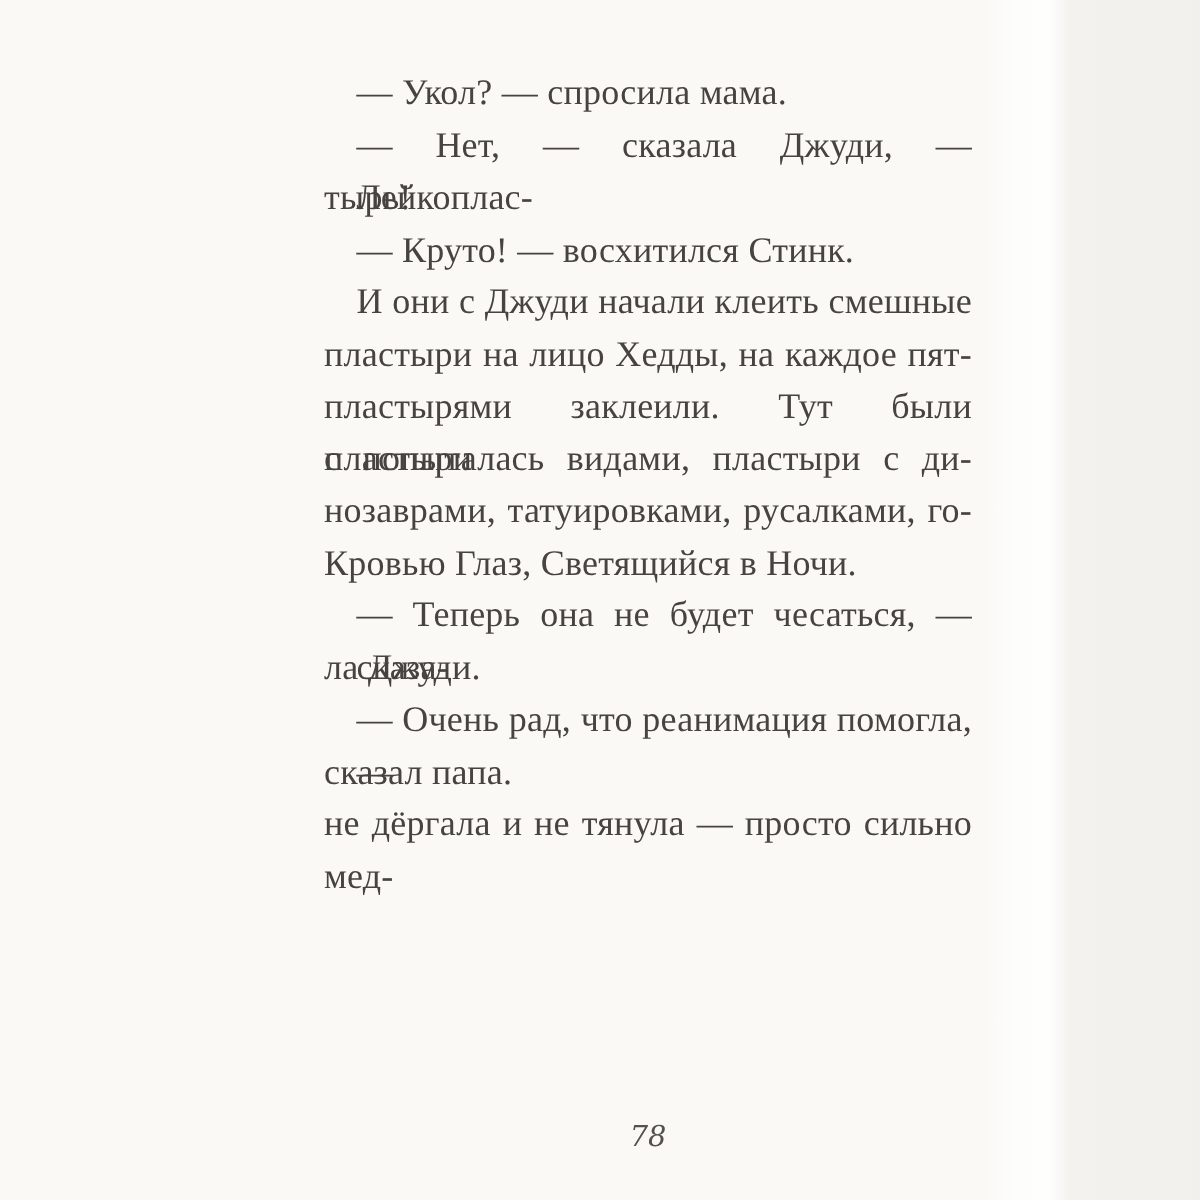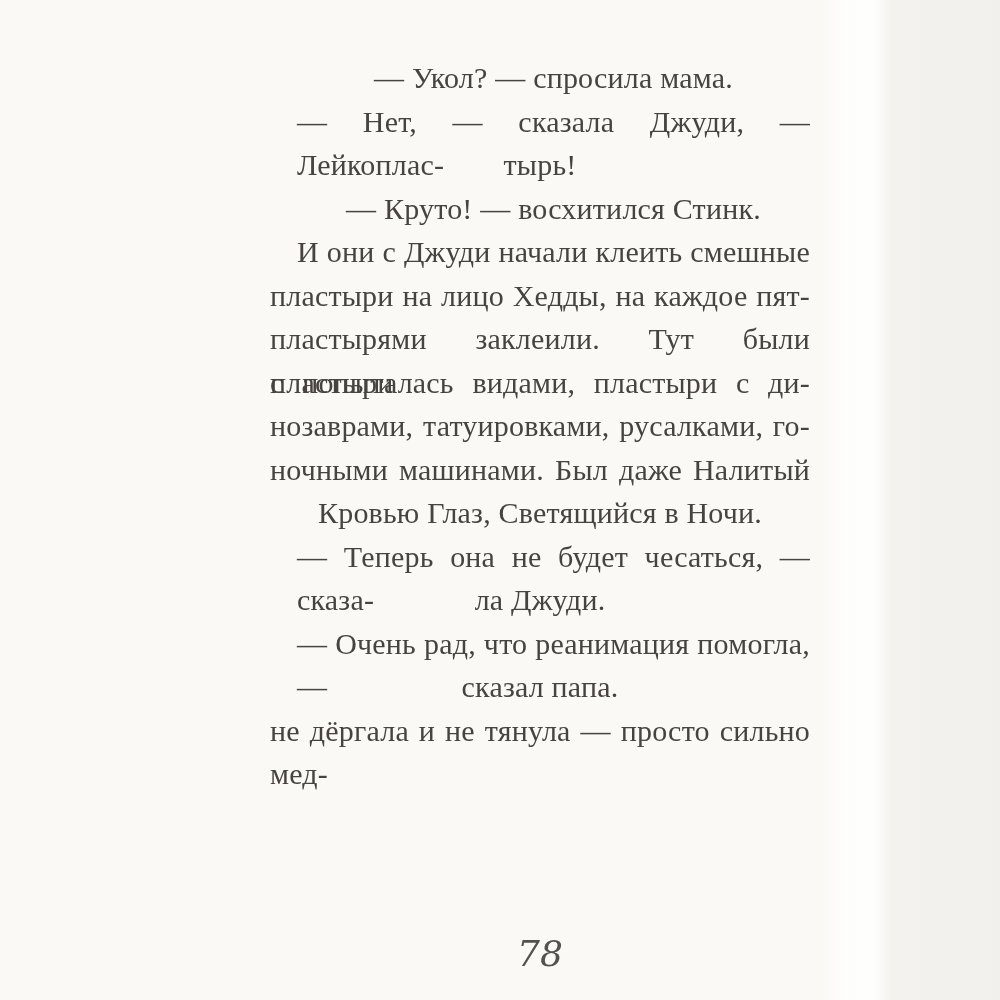--- a/index.html
+++ b/index.html
@@ -38,36 +38,36 @@
     left: 270px;
     top: 56px;
     width: 540px;
     font-size: 30px;
     line-height: 43.5px;
     color: #474440;
     letter-spacing: 0.2px;
   }
   .line {
     height: 43.5px;
-    text-align: center;
+    text-align: left;
   }
   .line.j {
     text-align: justify;
     text-align-last: justify;
   }
   .line.indent {
     padding-left: 27px;
   }
   .page-number {
     position: absolute;
     top: 933px;
     left: 270px;
     width: 540px;
     text-align: center;
-    font-size: 36px;
+    font-size: 24px;
     font-style: italic;
     color: #55524e;
     font-family: "DejaVu Serif", "Liberation Serif", serif;
   }
 </style>
 </head>
 <body>
 
 <div class="page">
   <div class="edge-shading"></div>
@@ -75,21 +75,20 @@
   <div class="text-block">
     <div class="line indent">— Укол? — спросила мама.</div>
     <div class="line indent j">— Нет, — сказала Джуди, — Лейкоплас-</div>
     <div class="line">тырь!</div>
     <div class="line indent">— Круто! — восхитился Стинк.</div>
     <div class="line indent j">И они с Джуди начали клеить смешные</div>
     <div class="line j">пластыри на лицо Хедды, на каждое пят-</div>
     <div class="line j">пластырями заклеили. Тут были пластыри</div>
     <div class="line j">с попыталась видами, пластыри с ди-</div>
     <div class="line j">нозаврами, татуировками, русалками, го-</div>
-    <div class="line j">ночными машинами. Был даже Налитый</div>
     <div class="line">Кровью Глаз, Светящийся в Ночи.</div>
     <div class="line indent j">— Теперь она не будет чесаться, — сказа-</div>
     <div class="line">ла Джуди.</div>
     <div class="line indent j">— Очень рад, что реанимация помогла, —</div>
     <div class="line">сказал папа.</div>
     <div class="line j">не дёргала и не тянула — просто сильно мед-</div>
   </div>
 
   <div class="page-number">78</div>
 </div>

